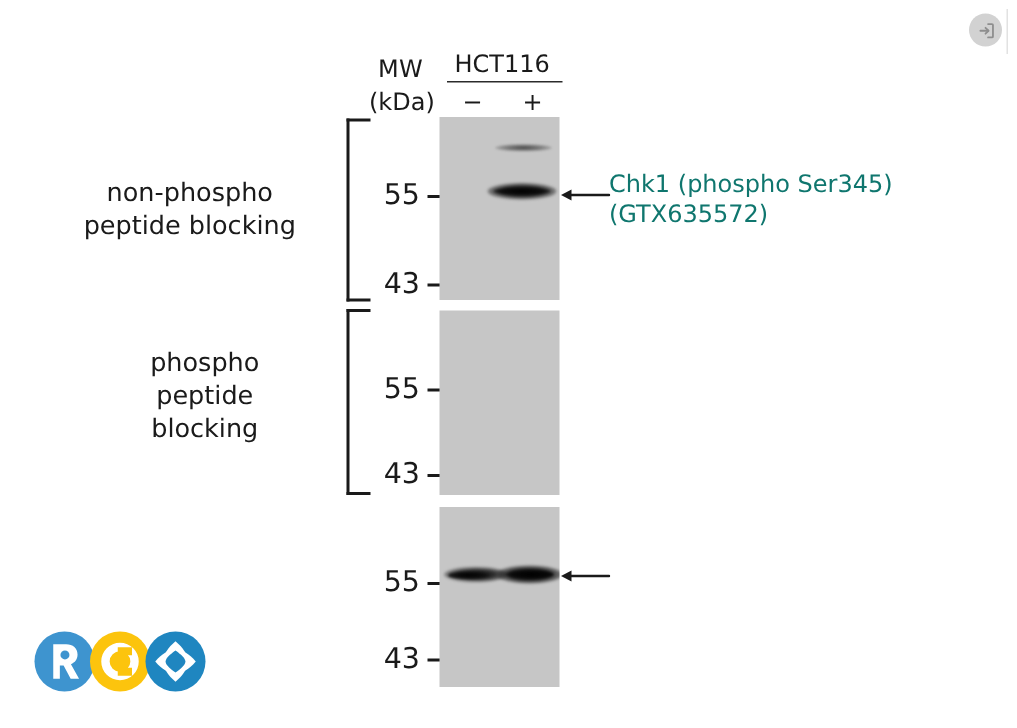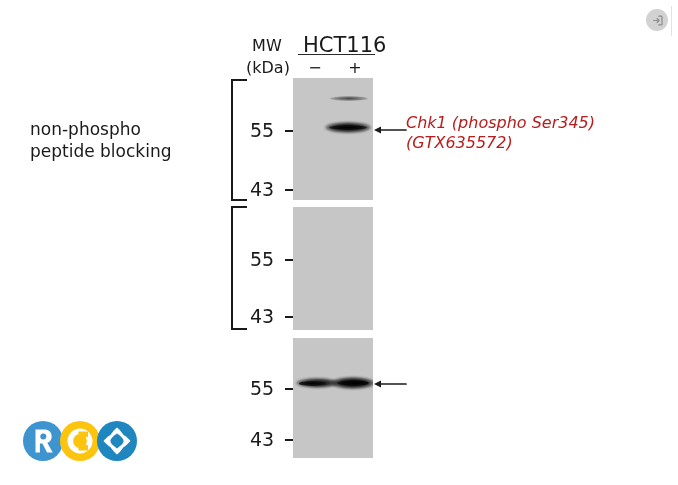--- a/index.html
+++ b/index.html
@@ -51,21 +51,21 @@
     letter-spacing: 0.2px;
     white-space: nowrap;
   }
   .hdr-kda {
     left: 246px; top: 58px;
     font-size: 16px;
     white-space: nowrap;
   }
   .hdr-cellline {
     left: 303px; top: 33px;
-    font-size: 21px;
+    font-size: 16px;
     white-space: nowrap;
   }
   .hdr-cellline-rule {
     left: 298px; top: 54px;
     width: 77px; height: 1.4px;
     background: #2b2b2b;
   }
   .lane-minus {
     left: 306px; top: 58px;
     font-size: 16px;
@@ -177,20 +177,21 @@
         rgba(8,8,8,0.88) 55%,
         rgba(100,100,100,0.22) 92%,
         rgba(198,198,198,0) 100%);
     filter: blur(0.6px);
   }
 
   
   .mw-label {
     font-size: 19px;
     width: 30px;
+    text-align: right;
     white-space: nowrap;
   }
   .mw-tick {
     width: 13px; height: 2px;
     background: #1a1a1a;
   }
 
   
   .bracket {
     left: 231px;
@@ -199,38 +200,37 @@
     border-top: 2px solid #1a1a1a;
     border-bottom: 2px solid #1a1a1a;
   }
   #bracket-1 { top: 79px;  height: 118px; }
   #bracket-2 { top: 206px; height: 120px; }
 
   
   .group-label {
     font-size: 17px;
     line-height: 1.30;
-    text-align: left;
+    text-align: center;
     white-space: pre-line;
     color: #1a1a1a;
   }
   #label-nonphospho { left: 30px; top: 118px; width: 193px; }
   #label-phospho    { left: 50px; top: 231px; width: 173px; }
 
   
   .annot-arrow {
     width: 34px; height: 12px;
   }
   .annot-arrow svg { display: block; }
   .annot-text {
     font-size: 16px;
     line-height: 1.24;
     white-space: pre-line;
-    color: #b91c1c;
-    font-style: italic;
+    color: #0f766e;
   }
   #annot-1-arrow { left: 373px; top: 124px; }
   #annot-1-text  { left: 406px; top: 113px; width: 250px; }
   #annot-2-arrow { left: 373px; top: 378px; }
   #annot-2-text  { left: 400px; top: 374px; width: 250px; }
 
   
   .logo { left: 22px; top: 419px; width: 116px; height: 44px; }
   .logo svg { display: block; }
 </style>
@@ -256,20 +256,23 @@
 
   <div class="abs lane-minus">−</div>
   <div class="abs lane-plus">+</div>
 
 
   <div class="abs bracket" id="bracket-1"></div>
   <div class="abs bracket" id="bracket-2"></div>
 
   <div class="abs group-label" id="label-nonphospho">non-phospho
 peptide blocking</div>
+  <div class="abs group-label" id="label-phospho">phospho
+peptide
+blocking</div>
 
   <div class="abs mw-label" style="left:250px; top:119px;">55</div>
   <div class="abs mw-tick" style="left:285px; top:130px;"></div>
 
   <div class="abs mw-label" style="left:250px; top:178px;">43</div>
   <div class="abs mw-tick" style="left:285px; top:189px;"></div>
 
   <div class="abs mw-label" style="left:250px; top:248px;">55</div>
   <div class="abs mw-tick" style="left:285px; top:259px;"></div>
 

